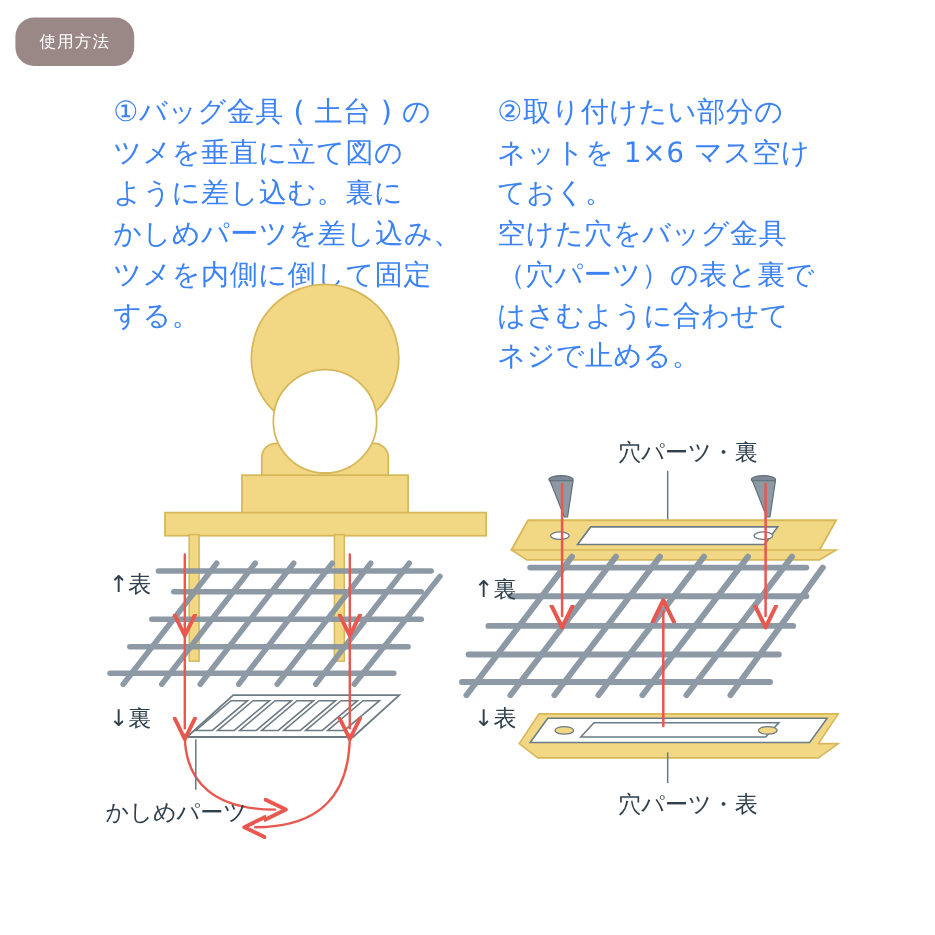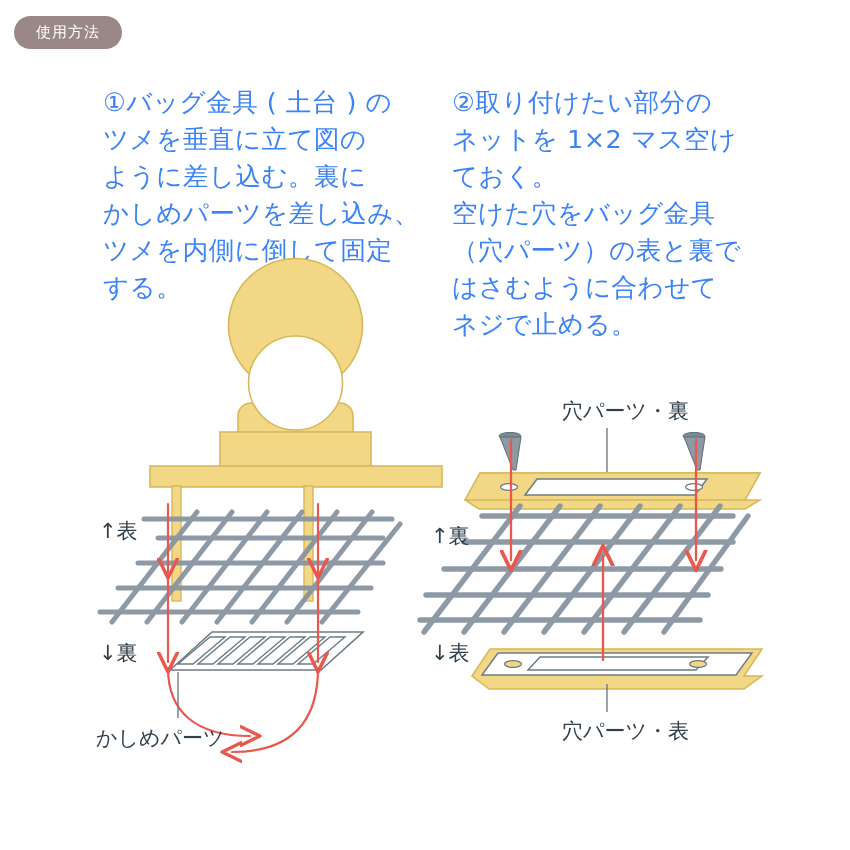--- a/index.html
+++ b/index.html
@@ -20,21 +20,21 @@
     width: 850px;
     height: 850px;
     background: #ffffff;
   }
 
   
   .badge {
     position: absolute;
     left: 14px;
     top: 16px;
-    height: 33px;
+    height: 44px;
     padding: 12px 22px;
     border-radius: 17px;
     background: #9a8886;
     color: #ffffff;
     font-size: 15px;
     letter-spacing: 1px;
     display: flex;
     align-items: center;
     justify-content: center;
     box-sizing: border-box;
@@ -75,21 +75,21 @@
   <div class="badge">使用方法</div>
 
   <div class="col" id="col1">①バッグ金具 ( 土台 ) の
 ツメを垂直に立て図の
 ように差し込む。裏に
 かしめパーツを差し込み、
 ツメを内側に倒して固定
 する。</div>
 
   <div class="col" id="col2">②取り付けたい部分の
-ネットを 1×2 マス空け
+ネットを 1×6 マス空け
 ておく。
 空けた穴をバッグ金具
 （穴パーツ）の表と裏で
 はさむように合わせて
 ネジで止める。</div>
 
   <svg id="art" viewBox="0 0 850 850">
     <defs>
       <marker id="ahRed" markerWidth="9" markerHeight="9" refX="4" refY="4.5" orient="auto" markerUnits="strokeWidth">
         <path d="M0.4,0.6 L8,4.5 L0.4,8.4" fill="none" stroke="#e8584f" stroke-width="1.5" stroke-linecap="round" stroke-linejoin="round"></path>

